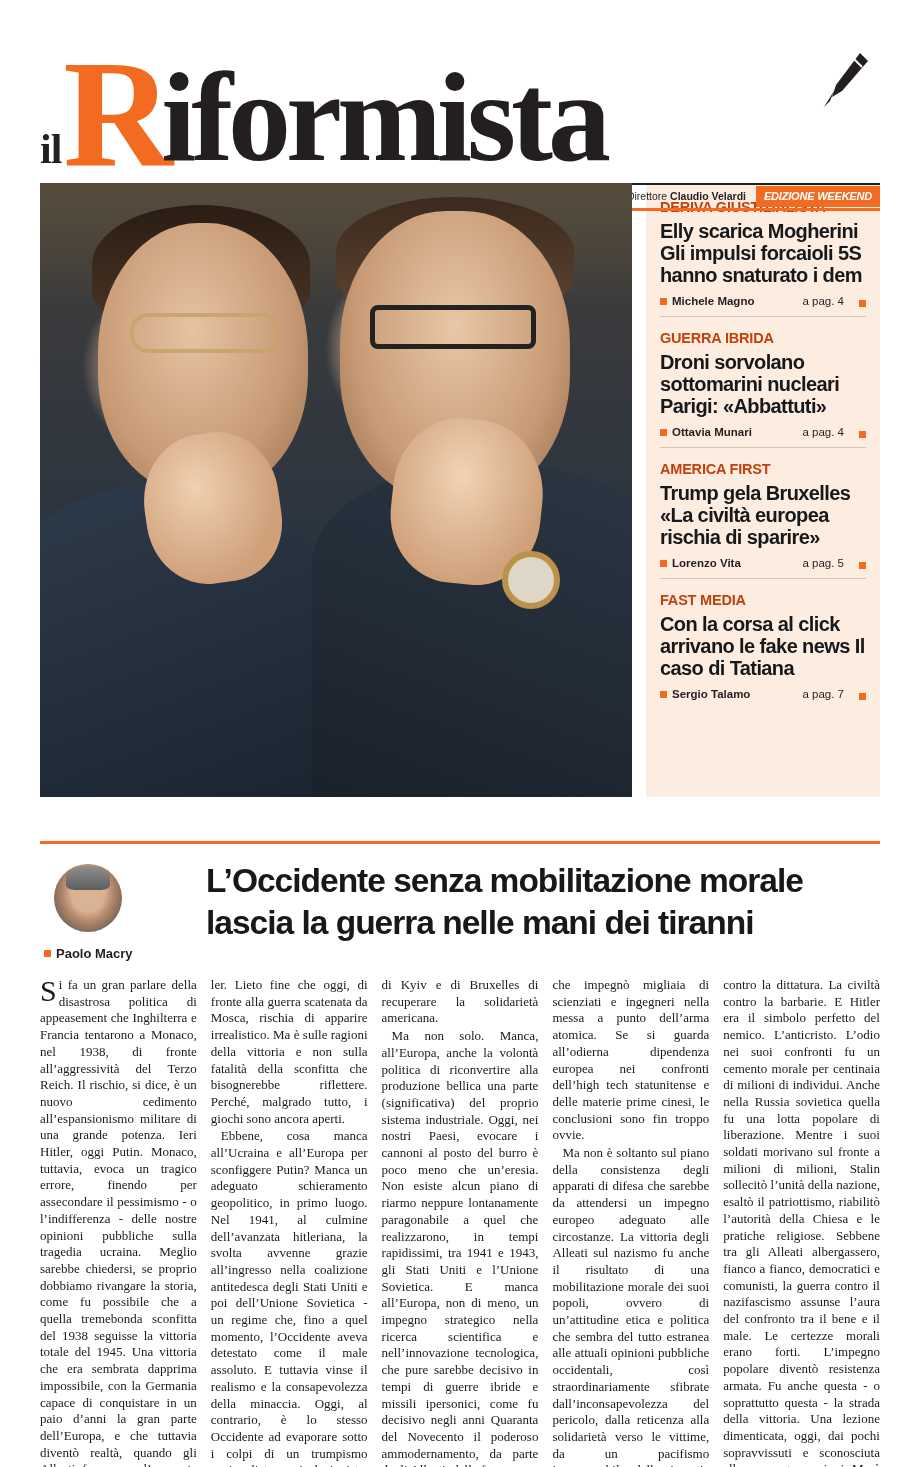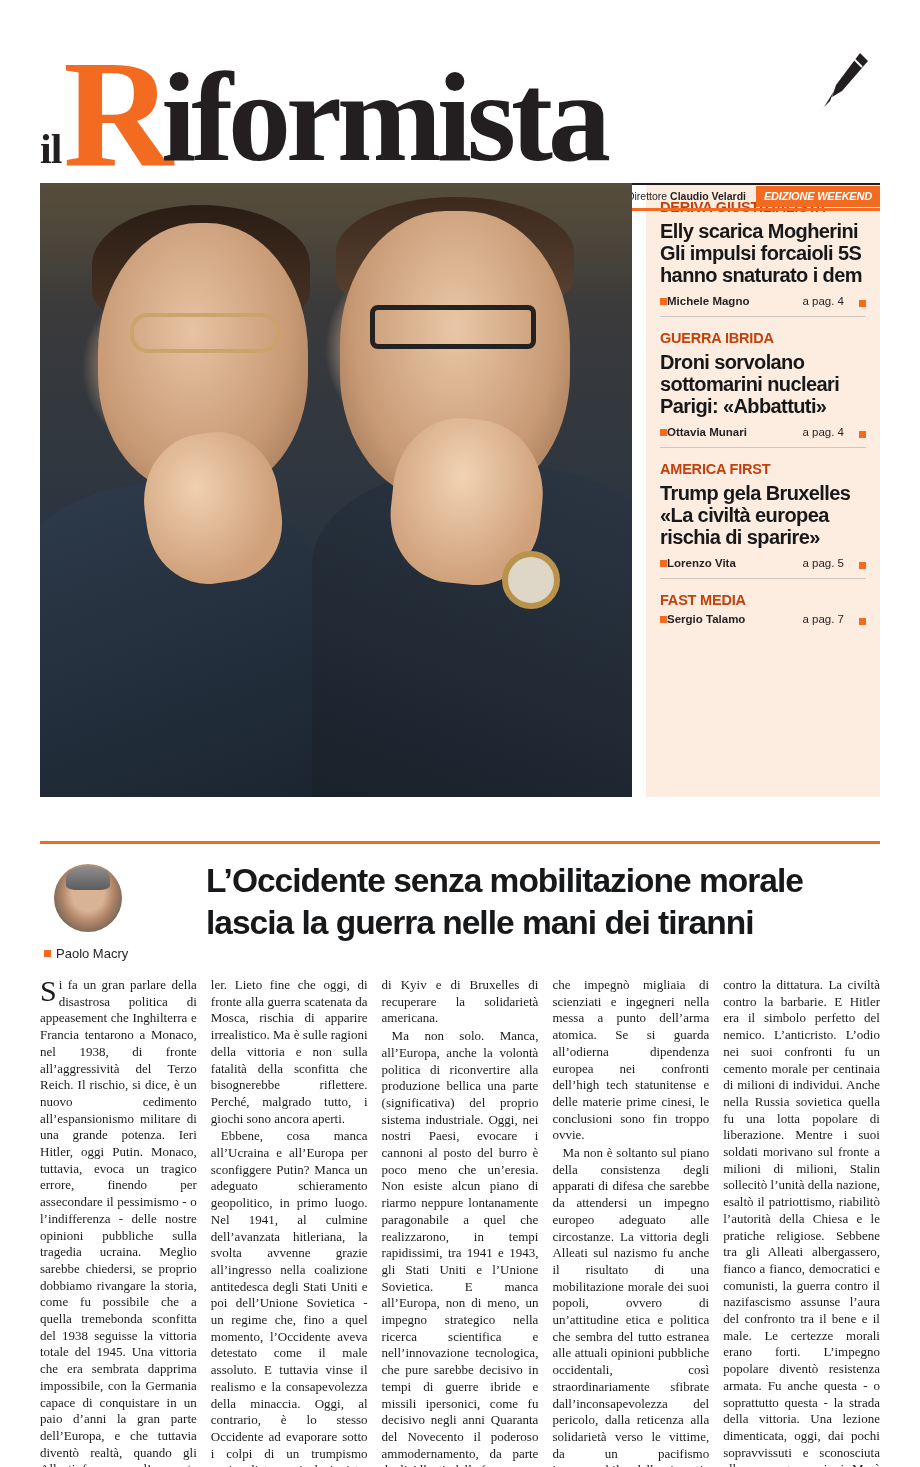--- a/index.html
+++ b/index.html
@@ -107,35 +107,35 @@
   .side-item + .side-item { border-top: 1px solid #cfc7c0; padding-top: 13px; }
   .kicker {
     color: #c2410c; font-weight: bold; font-size: 14.5px;
     text-transform: uppercase; letter-spacing: -0.2px; margin-bottom: 5px;
   }
   .side-head {
     font-weight: bold; color: #17181a; font-size: 20px; line-height: 1.1;
     letter-spacing: -0.6px; margin-bottom: 9px;
   }
   .side-foot { display: flex; align-items: center; justify-content: space-between; font-size: 11.5px; }
-  .side-author { display: flex; align-items: center; font-weight: bold; color: #231f20; }
+  .side-author { display: flex; align-items: center; gap: 5px; font-weight: bold; color: #231f20; }
   .side-page { display: flex; align-items: flex-end; gap: 15px; color: #231f20; }
 
   
   .rule-orange { border-top: 3px solid #f26b21; margin-top: 44px; }
   .edit { display: flex; gap: 16px; margin-top: 14px; }
   .edit-left { width: 150px; flex: none; }
   .avatar {
     width: 68px; height: 68px; border-radius: 50%; margin: 6px 0 0 14px; overflow: hidden;
     background: radial-gradient(ellipse at 50% 42%, #d9b394 0 34%, #b5886a 52%, #6f6156 78%, #e8e6e2 100%);
     position: relative;
   }
   .avatar::after { content:""; position:absolute; left:12px; top:2px; width:44px; height:24px;
     background: linear-gradient(180deg,#8e8e8e,#5d5d5d); border-radius: 50% 50% 20% 20%; }
-  .edit-byline { display: flex; align-items: center; gap: 5px; font-weight: normal;
+  .edit-byline { display: flex; align-items: center; gap: 5px; font-weight: bold;
     font-size: 13px; color: #231f20; margin: 14px 0 0 4px; }
   .edit-head {
     font-weight: bold; color: #17181a; font-size: 33.5px; line-height: 1.12;
     letter-spacing: -1px; padding-top: 4px;
   }
 
   
   .cols { display: flex; gap: 14px; margin-top: 16px; }
   .col {
     flex: 1; font-family: "Liberation Serif", serif;
@@ -257,20 +257,21 @@
             </span>
           <span class="side-page">
               <span>a pag. 5</span>
               <i class="sq"></i>
             </span>
         </div>
       </div>
 
       <div class="side-item">
         <div class="kicker">FAST MEDIA</div>
+        <div class="side-head">Con la corsa al click arrivano le fake news Il caso di Tatiana</div>
         <div class="side-foot">
           <span class="side-author">
               <i class="sq"></i>
               <span>Sergio Talamo</span>
             </span>
           <span class="side-page">
               <span>a pag. 7</span>
               <i class="sq"></i>
             </span>
         </div>

